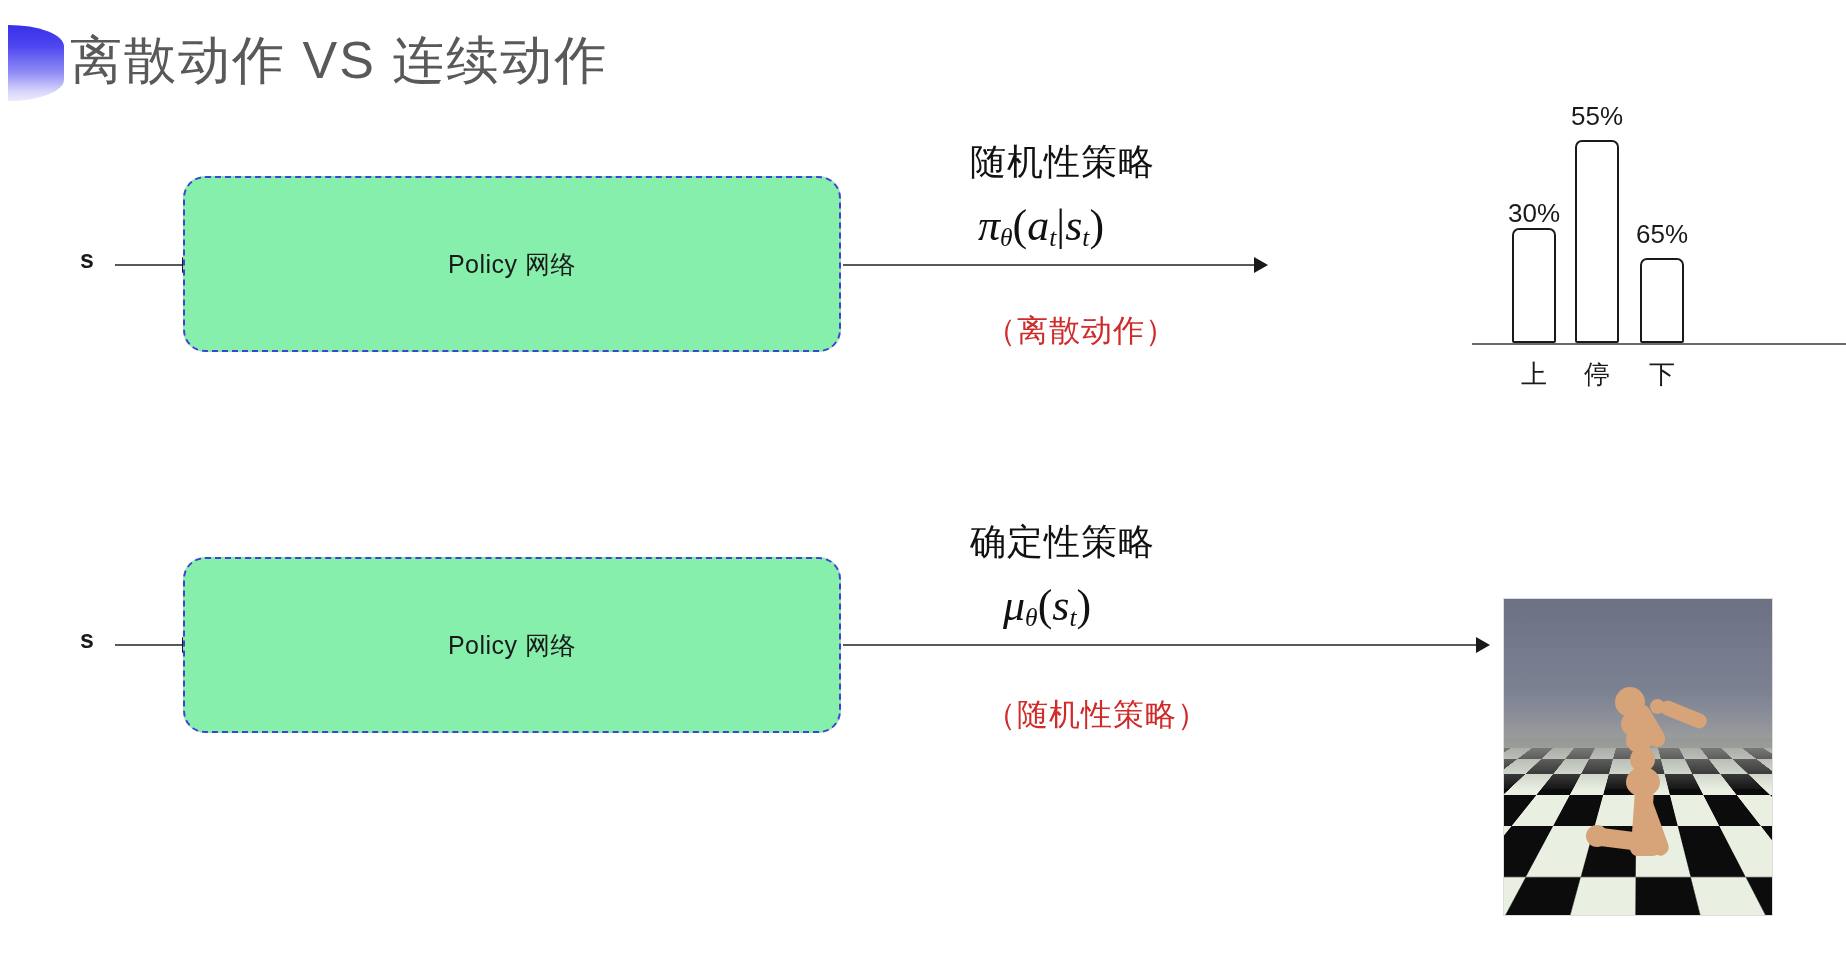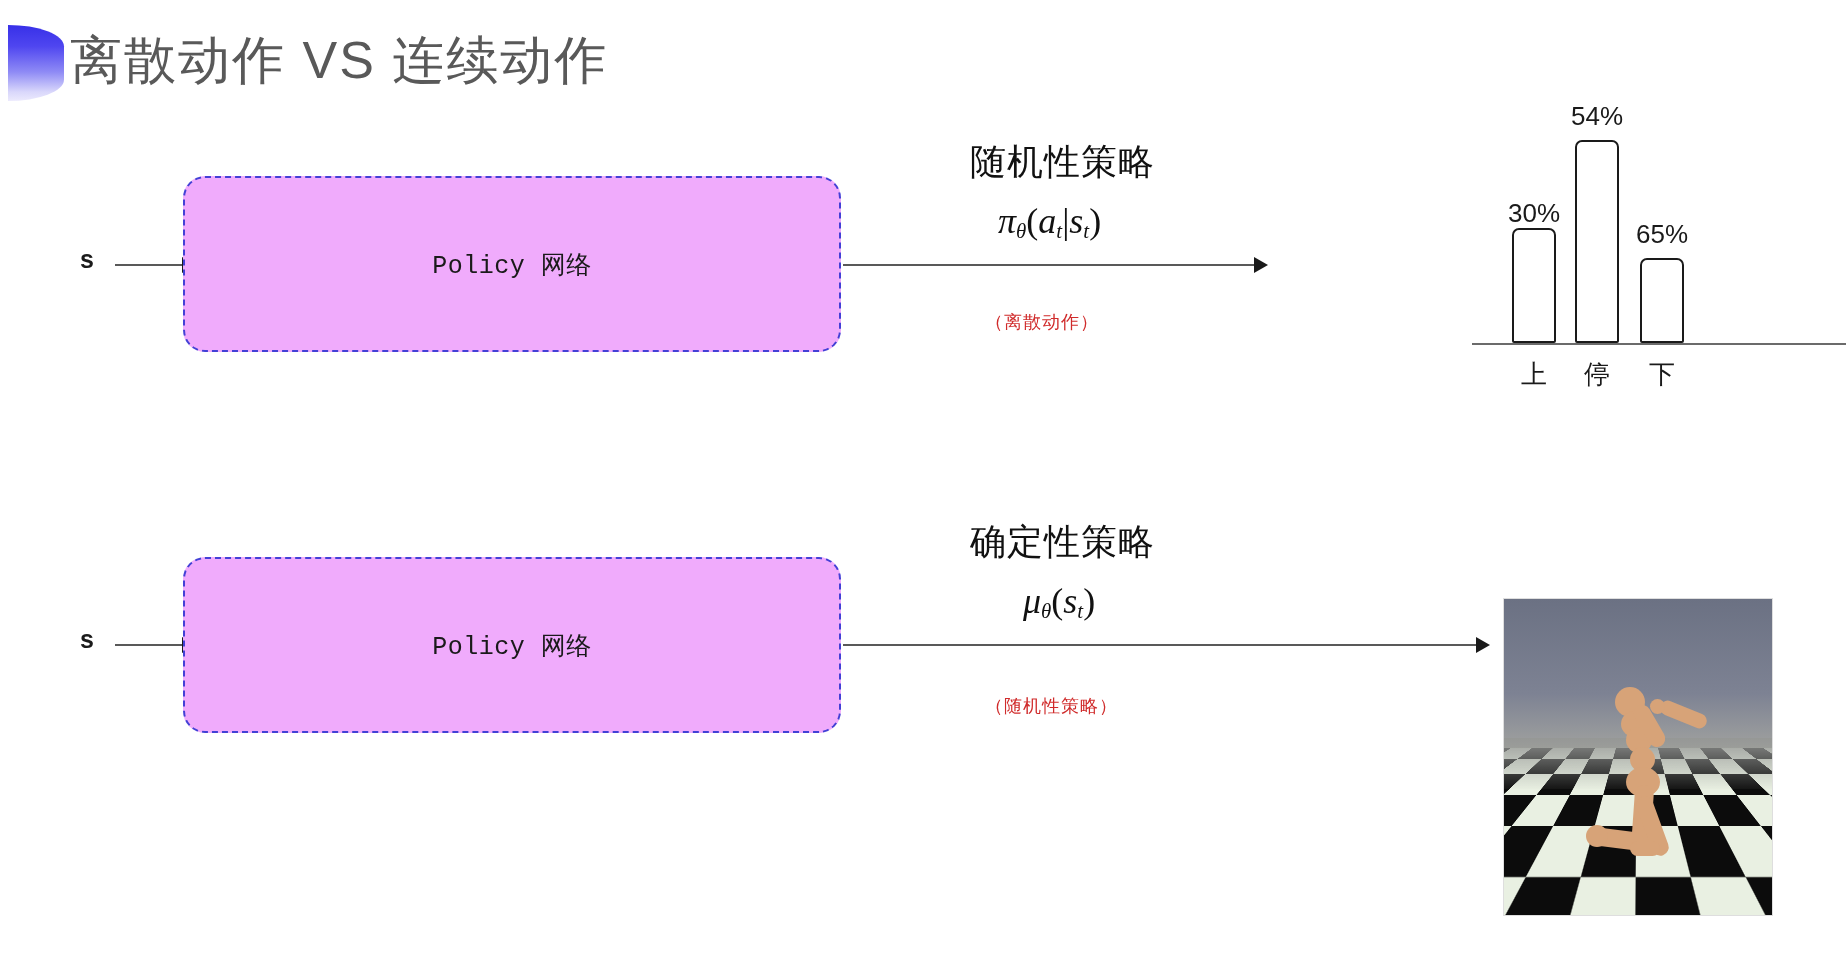--- a/index.html
+++ b/index.html
@@ -37,22 +37,21 @@
     letter-spacing: 2px;
     color: #595959;
     white-space: nowrap;
   }
 
   
   .policy-box {
     position: absolute;
     border: 2.5px dashed #4340d6;
     border-radius: 22px;
-    background: #f0abfc;
-    font-family: Liberation Mono, monospace;
+    background: #86efac;
   }
   .policy-label {
     position: absolute;
     left: 0;
     right: 0;
     top: 50%;
     transform: translateY(-50%);
     text-align: center;
     font-size: 25px;
     color: #1a1a1a;
@@ -81,33 +80,32 @@
     position: absolute;
     font-size: 36px;
     color: #111111;
     white-space: nowrap;
     letter-spacing: 1px;
   }
   .formula {
     position: absolute;
     font-family: "Liberation Serif", serif;
     font-style: italic;
-    font-size: 36px;
+    font-size: 44px;
     color: #111111;
     white-space: nowrap;
-    margin-left: 20px;
   }
   .formula sub {
     font-size: 0.58em;
     vertical-align: -0.22em;
   }
   .formula .upr { font-style: normal; }
   .annot-red {
     position: absolute;
-    font-size: 18px;
+    font-size: 31px;
     color: #d02b2b;
     white-space: nowrap;
     letter-spacing: 1px;
   }
 
   
   #bar-chart {
     position: absolute;
     left: 1468px;
     top: 100px;
@@ -238,21 +236,21 @@
   <div id="bar-chart" data-interactable="false">
     <div id="chart-axis" data-interactable="false"></div>
 
     <div class="bar-group" style="left:40px;" data-interactable="false">
       <div class="bar-value" style="bottom:114px;" data-interactable="false">30%</div>
       <div class="bar-rect" style="height:115px;" data-interactable="false"></div>
       <div class="bar-cat" data-interactable="false">上</div>
     </div>
 
     <div class="bar-group" style="left:103px;" data-interactable="false">
-      <div class="bar-value" style="bottom:211px;" data-interactable="false">54%</div>
+      <div class="bar-value" style="bottom:211px;" data-interactable="false">55%</div>
       <div class="bar-rect" style="height:203px;" data-interactable="false"></div>
       <div class="bar-cat" data-interactable="false">停</div>
     </div>
 
     <div class="bar-group" style="left:168px;" data-interactable="false">
       <div class="bar-value" style="bottom:93px;" data-interactable="false">65%</div>
       <div class="bar-rect" style="height:85px;" data-interactable="false"></div>
       <div class="bar-cat" data-interactable="false">下</div>
     </div>
   </div>

